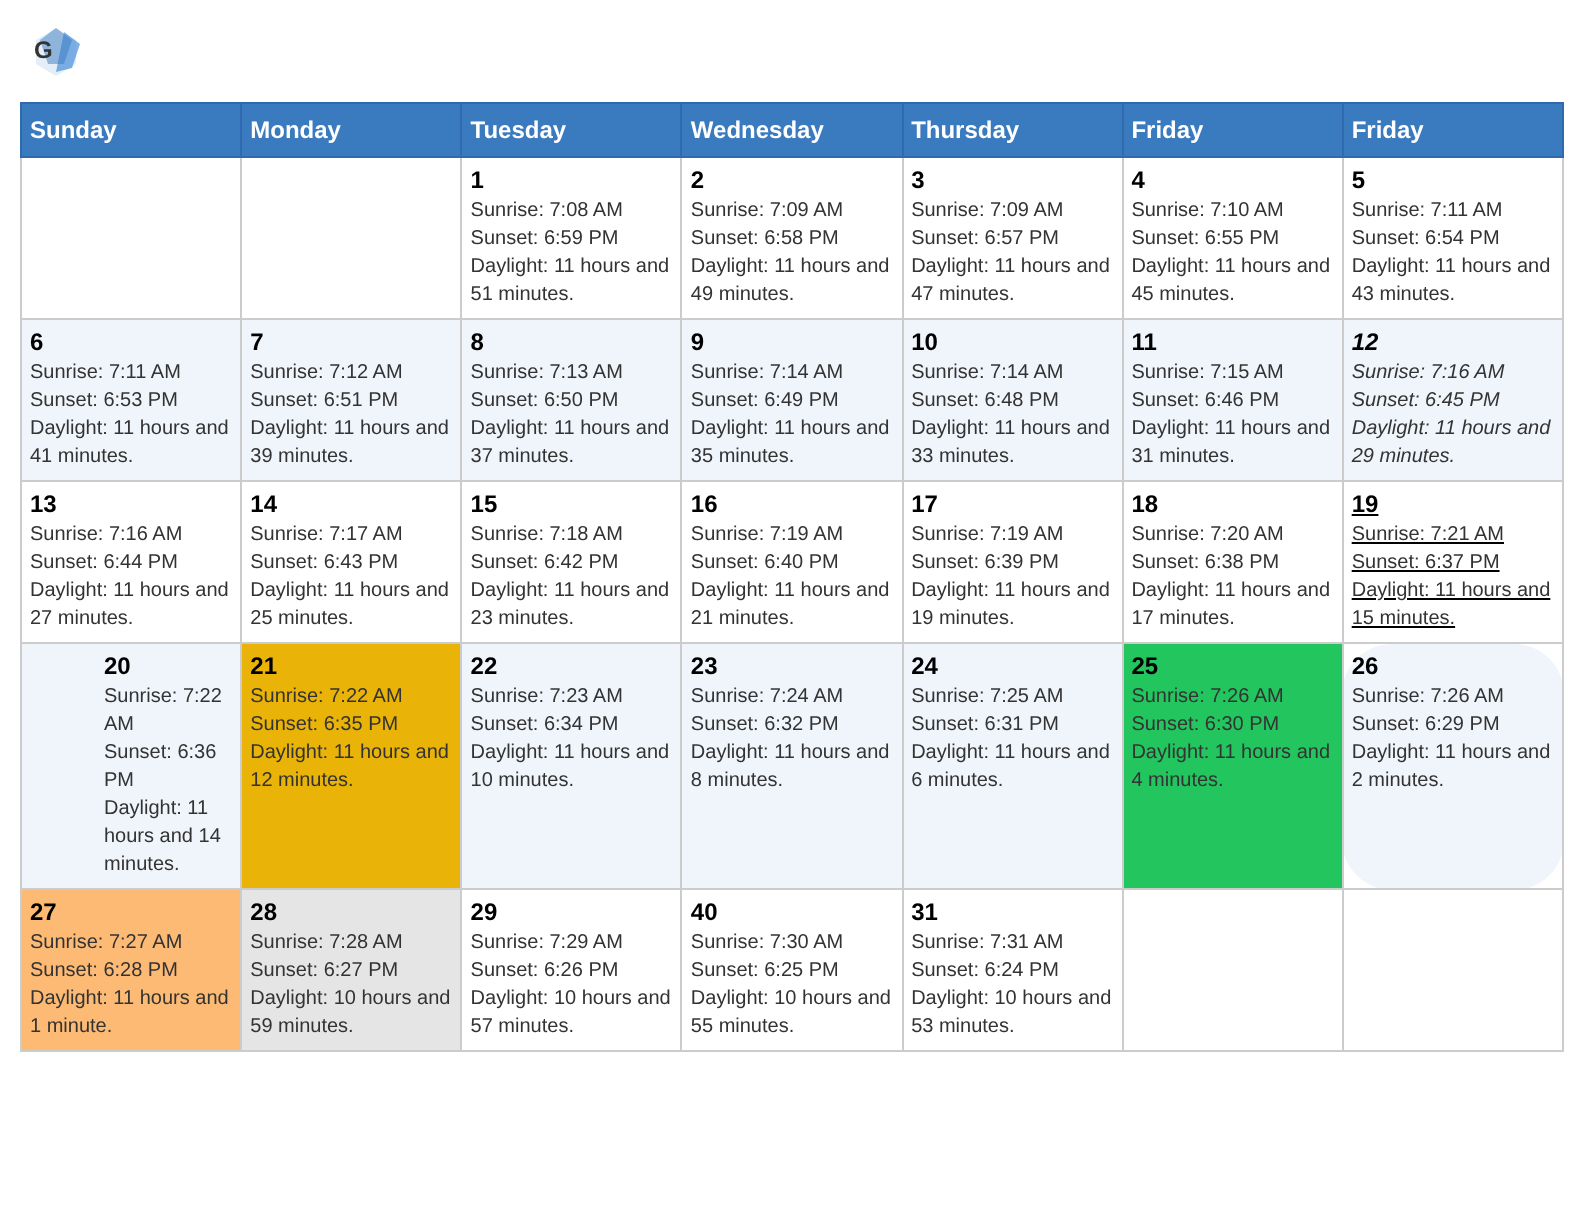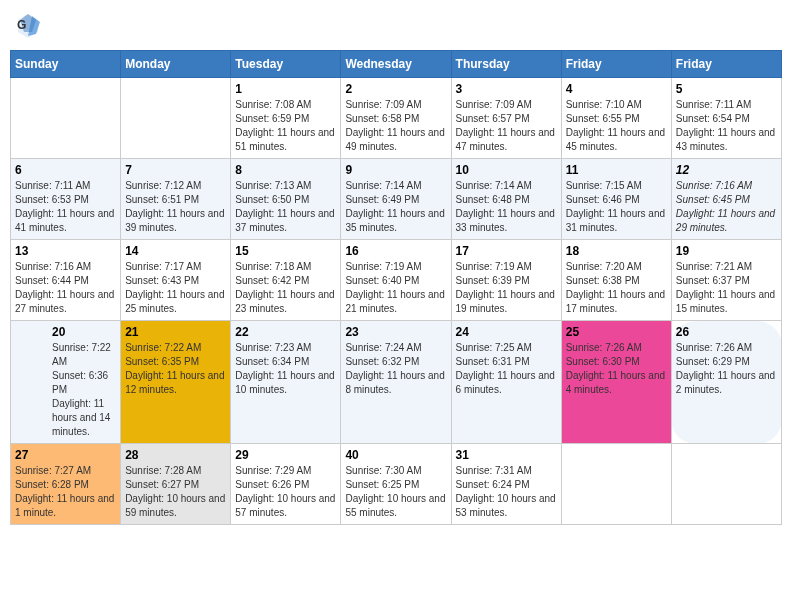--- a/index.html
+++ b/index.html
@@ -196,21 +196,21 @@
           <div class="day-detail">Sunrise: 7:19 AM<br>Sunset: 6:40 PM<br>Daylight: 11 hours and 21 minutes.</div>
         </td>
         <td style="background: rgb(255, 255, 255);">
           <span class="day-num">17</span>
           <div class="day-detail">Sunrise: 7:19 AM<br>Sunset: 6:39 PM<br>Daylight: 11 hours and 19 minutes.</div>
         </td>
         <td style="background: rgb(255, 255, 255);">
           <span class="day-num">18</span>
           <div class="day-detail">Sunrise: 7:20 AM<br>Sunset: 6:38 PM<br>Daylight: 11 hours and 17 minutes.</div>
         </td>
-        <td style="background: rgb(255, 255, 255);">
+        <td style="background: rgb(255, 255, 255); text-decoration: underline;">
           <span class="day-num">19</span>
           <div class="day-detail">Sunrise: 7:21 AM<br>Sunset: 6:37 PM<br>Daylight: 11 hours and 15 minutes.</div>
         </td>
       </tr>
       <tr>
         <td style="background: rgb(240, 245, 252); padding-left: 41px;">
           <span class="day-num">20</span>
           <div class="day-detail">Sunrise: 7:22 AM<br>Sunset: 6:36 PM<br>Daylight: 11 hours and 14 minutes.</div>
         </td>
         <td style="background: #eab308;">
@@ -222,21 +222,21 @@
           <div class="day-detail">Sunrise: 7:23 AM<br>Sunset: 6:34 PM<br>Daylight: 11 hours and 10 minutes.</div>
         </td>
         <td style="background: rgb(240, 245, 252);">
           <span class="day-num">23</span>
           <div class="day-detail">Sunrise: 7:24 AM<br>Sunset: 6:32 PM<br>Daylight: 11 hours and 8 minutes.</div>
         </td>
         <td style="background: rgb(240, 245, 252);">
           <span class="day-num">24</span>
           <div class="day-detail">Sunrise: 7:25 AM<br>Sunset: 6:31 PM<br>Daylight: 11 hours and 6 minutes.</div>
         </td>
-        <td style="background: #ec4899;">
+        <td style="background: #22c55e;">
           <span class="day-num">25</span>
           <div class="day-detail">Sunrise: 7:26 AM<br>Sunset: 6:30 PM<br>Daylight: 11 hours and 4 minutes.</div>
         </td>
         <td style="background: rgb(240, 245, 252); border-radius: 25px;">
           <span class="day-num">26</span>
           <div class="day-detail">Sunrise: 7:26 AM<br>Sunset: 6:29 PM<br>Daylight: 11 hours and 2 minutes.</div>
         </td>
       </tr>
       <tr>
         <td style="background: #fdba74;">

